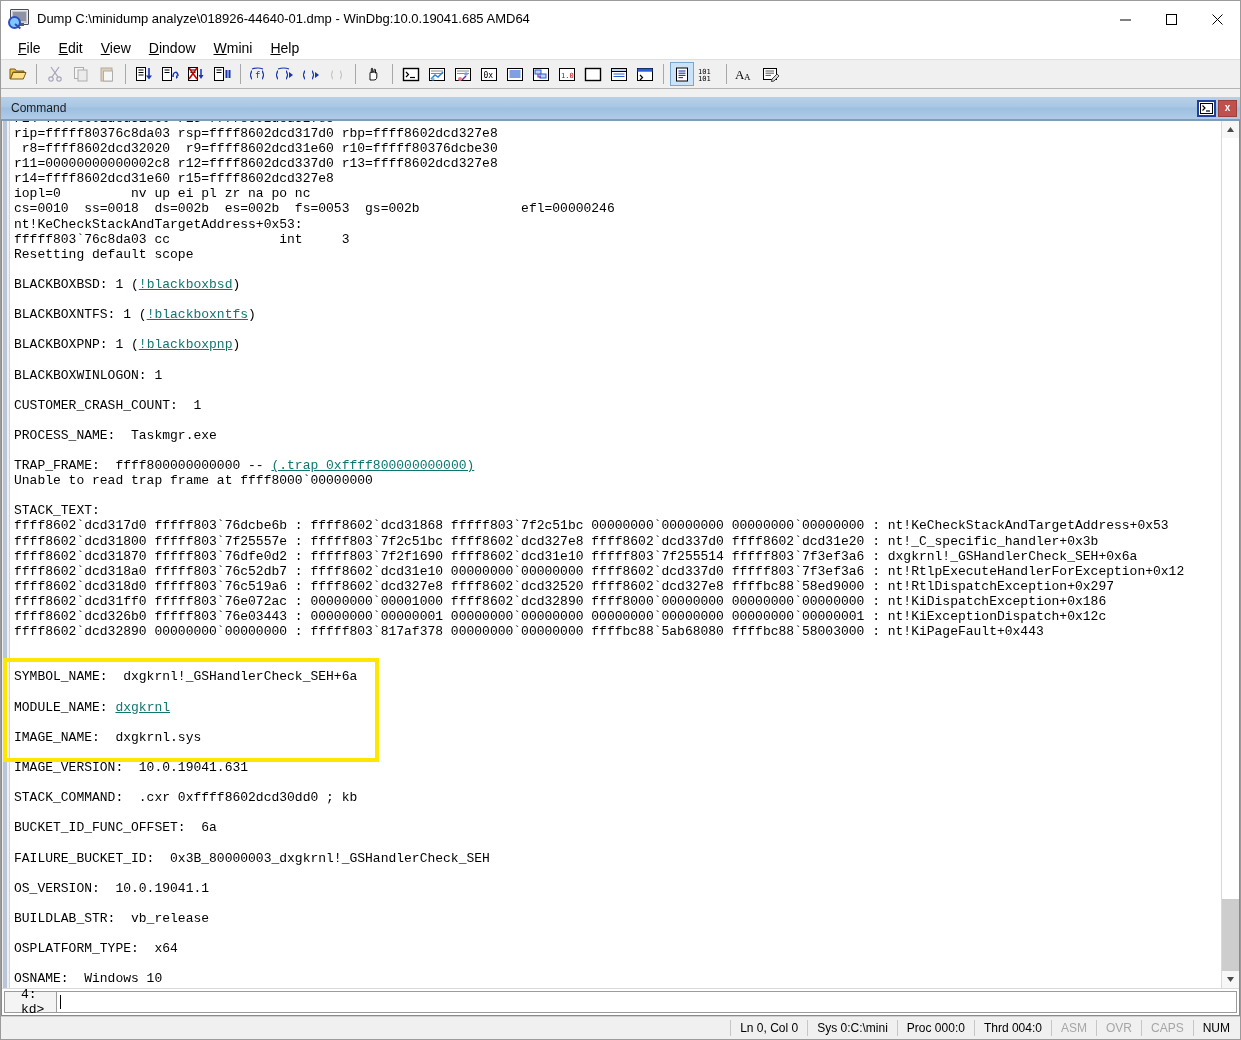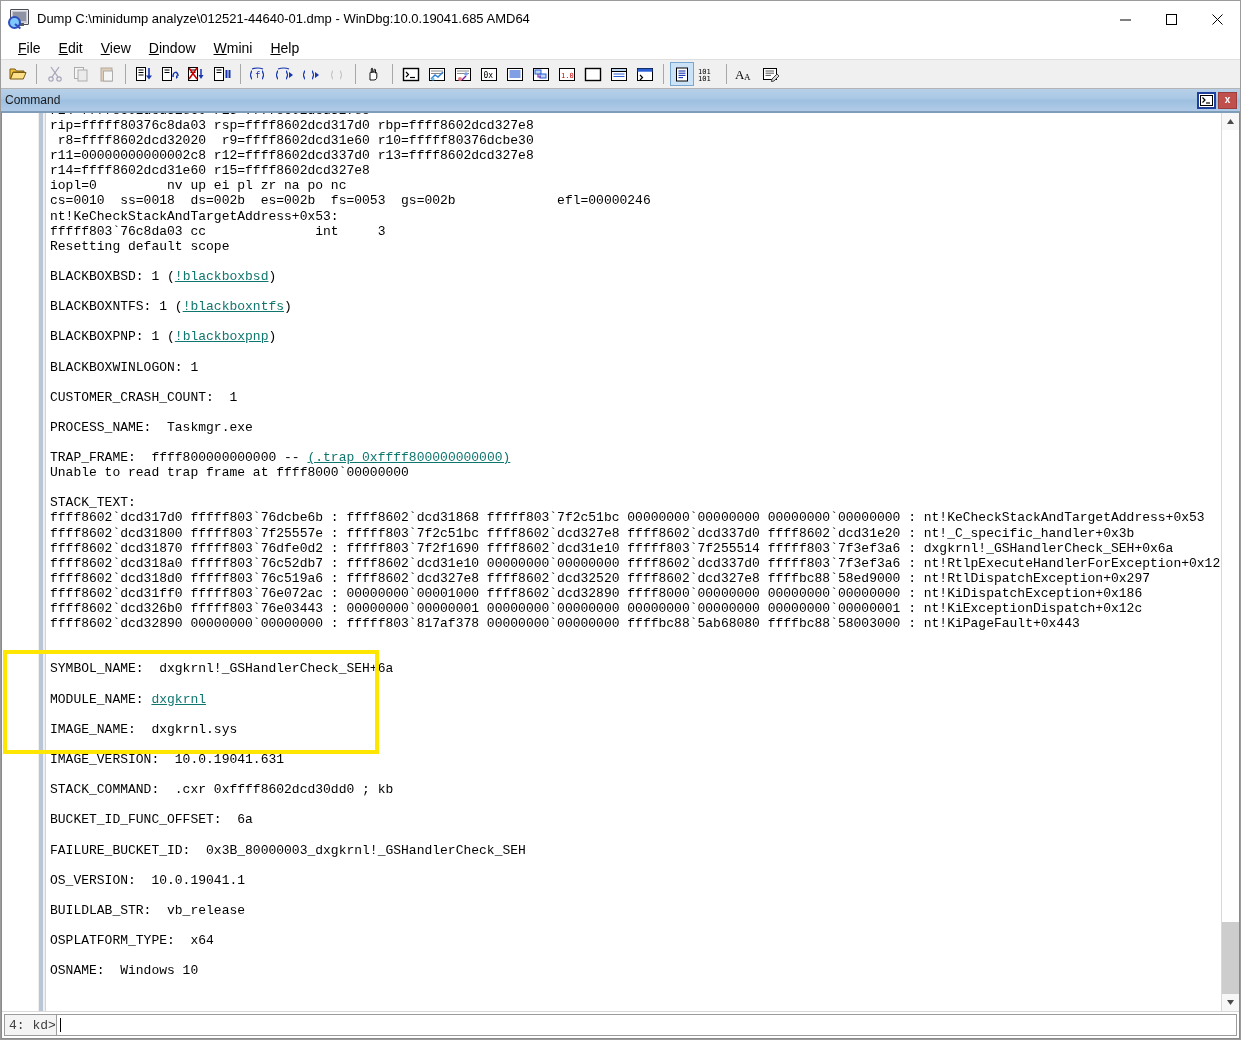--- a/index.html
+++ b/index.html
@@ -93,23 +93,24 @@
   
   .cmdwin{
     flex:1 1 auto;margin:0;display:flex;flex-direction:column;
     background:#f0f0f0;
     min-height:0;
   }
   .cmd-caption{
     height:22px;min-height:22px;
     background:linear-gradient(to bottom,#b8d0e8 0%,#a9c7e4 45%,#9dbfe0 50%,#b0cbe8 100%);
     display:flex;align-items:center;
-    padding-left:4px;
+    padding-left:10px;
     border-bottom:1px solid #7f9db9;
     position:relative;
+    margin-top:8px;
   }
   .cmd-caption-title{font-size:12px;color:#1a1a1a;white-space:nowrap;}
   .cmd-caption-btns{margin-left:auto;display:flex;align-items:center;gap:2px;padding-right:3px;}
   .capbtn{
     width:19px;height:17px;display:flex;align-items:center;justify-content:center;
     box-sizing:border-box;
   }
   .capbtn.prompt{background:#ffffff;border:2px solid #1f3f9e;}
   .capbtn.closered{background:#c0504d;border:1px solid #9a3f3c;color:#fff;
     font-size:10px;font-weight:bold;line-height:1;}
@@ -118,21 +119,21 @@
     flex:1 1 auto;min-height:0;
     background:#ffffff;
     border:1px solid #8a8a8a;
     border-top:1px solid #7f9db9;
     margin:0;
     display:flex;flex-direction:column;
     position:relative;
     box-sizing:border-box;
   }
   .cmd-scrollarea{
-    flex:1 1 auto;min-height:0;display:flex;position:relative;overflow:hidden;padding-left:36px;
+    flex:1 1 auto;min-height:0;display:flex;position:relative;overflow:hidden;
   }
   .cmd-leftbar{
     width:7px;min-width:7px;background:#f0f0f0;
     border-right:1px solid #d2d2d2;
     position:relative;
   }
   .cmd-leftbar:after{
     content:"";position:absolute;left:1px;top:0;width:4px;height:100%;
     background:#b8c6d8;
   }
@@ -179,22 +180,22 @@
     background:#ffffff;
     border-top:1px solid #d9d9d9;
     padding:2px 2px 2px 2px;
     box-sizing:content-box;
   }
   .prompt-label{
     width:52px;min-width:52px;
     border:1px solid #9c9c9c;border-right:0;
     background:#f4f4f4;
     font-family:"Liberation Mono","DejaVu Sans Mono",monospace;
-    font-size:13px;color:#404040;
-    display:flex;align-items:center;padding-left:4px;
+    font-size:13px;color:#000000;
+    display:flex;align-items:center;padding-left:16px;
     box-sizing:border-box;
   }
   .prompt-input{
     flex:1 1 auto;border:1px solid #9c9c9c;background:#ffffff;
     font-family:"Liberation Mono","DejaVu Sans Mono",monospace;
     font-size:13px;color:#000;
     display:flex;align-items:center;padding-left:3px;
     box-sizing:border-box;
     position:relative;
   }
@@ -219,21 +220,21 @@
 
 <div id="app">
 
   <div class="titlebar">
     <div class="title-icon">
       <div class="mon"></div>
         <div class="stand"></div>
       <div class="lens"></div>
         <div class="handle"></div>
     </div>
-    <div class="title-text">Dump C:\minidump analyze\012521-44640-01.dmp - WinDbg:10.0.19041.685 AMD64</div>
+    <div class="title-text">Dump C:\minidump analyze\018926-44640-01.dmp - WinDbg:10.0.19041.685 AMD64</div>
     <div class="winbtns">
       <div class="winbtn">
         <svg width="13" height="13" viewBox="0 0 13 13">
             <line x1="1" y1="7" x2="12" y2="7" stroke="#000" stroke-width="1"></line>
           </svg>
       </div>
       <div class="winbtn">
         <svg width="13" height="13" viewBox="0 0 13 13">
             <rect x="1.5" y="1.5" width="10" height="10" fill="none" stroke="#000" stroke-width="1"></rect>
           </svg>
@@ -519,14 +520,24 @@
       <div class="cmd-prompt-row">
         <div class="prompt-label">4: kd&gt;</div>
         <div class="prompt-input">
           <span></span>
           <span class="caret"></span>
         </div>
       </div>
     </div>
   </div>
 
+  <div class="statusbar">
+    <div class="sbcell">Ln 0, Col 0</div>
+    <div class="sbcell">Sys 0:C:\mini</div>
+    <div class="sbcell">Proc 000:0</div>
+    <div class="sbcell">Thrd 004:0</div>
+    <div class="sbcell dim">ASM</div>
+    <div class="sbcell dim">OVR</div>
+    <div class="sbcell dim">CAPS</div>
+    <div class="sbcell last">NUM</div>
+  </div>
 
 </div>
 
 </body></html>

